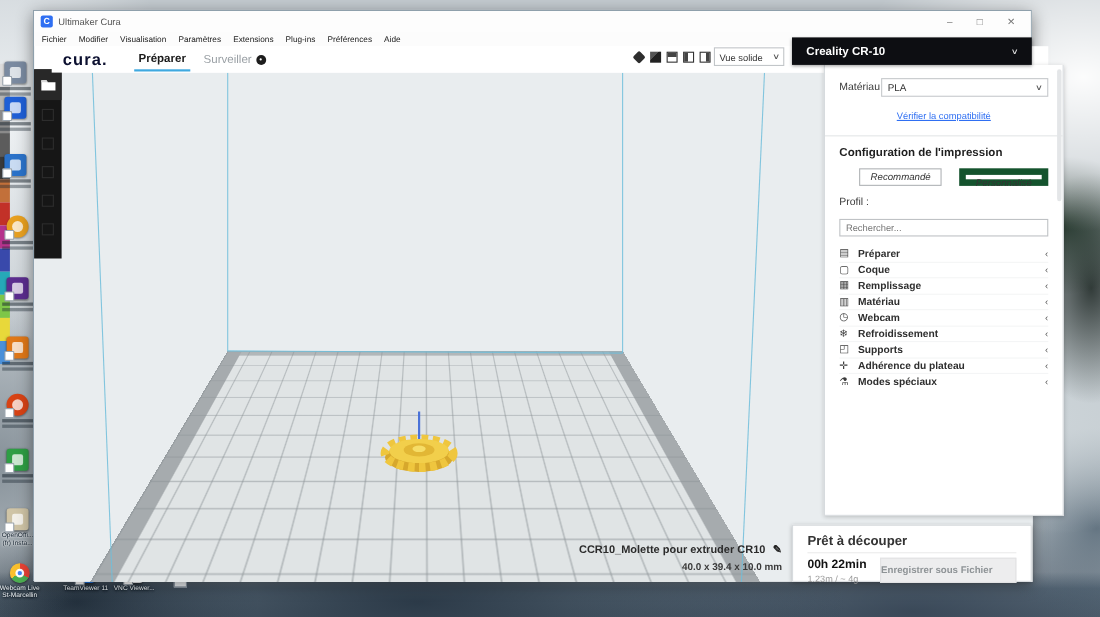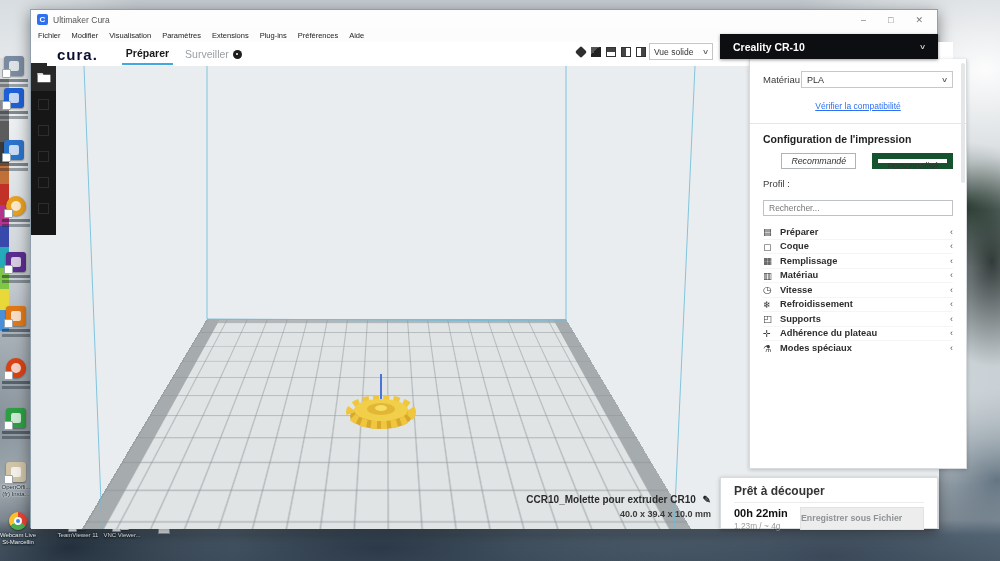--- a/index.html
+++ b/index.html
@@ -421,21 +421,21 @@
           <span class="cat-label">Remplissage</span>
           <span class="cat-chev">‹</span>
         </div>
         <div class="cat-row">
           <span class="cat-icon">▥</span>
           <span class="cat-label">Matériau</span>
           <span class="cat-chev">‹</span>
         </div>
         <div class="cat-row">
           <span class="cat-icon">◷</span>
-          <span class="cat-label">Vitesse</span>
+          <span class="cat-label">Webcam</span>
           <span class="cat-chev">‹</span>
         </div>
         <div class="cat-row">
           <span class="cat-icon">❄</span>
           <span class="cat-label">Refroidissement</span>
           <span class="cat-chev">‹</span>
         </div>
         <div class="cat-row">
           <span class="cat-icon">◰</span>
           <span class="cat-label">Supports</span>

